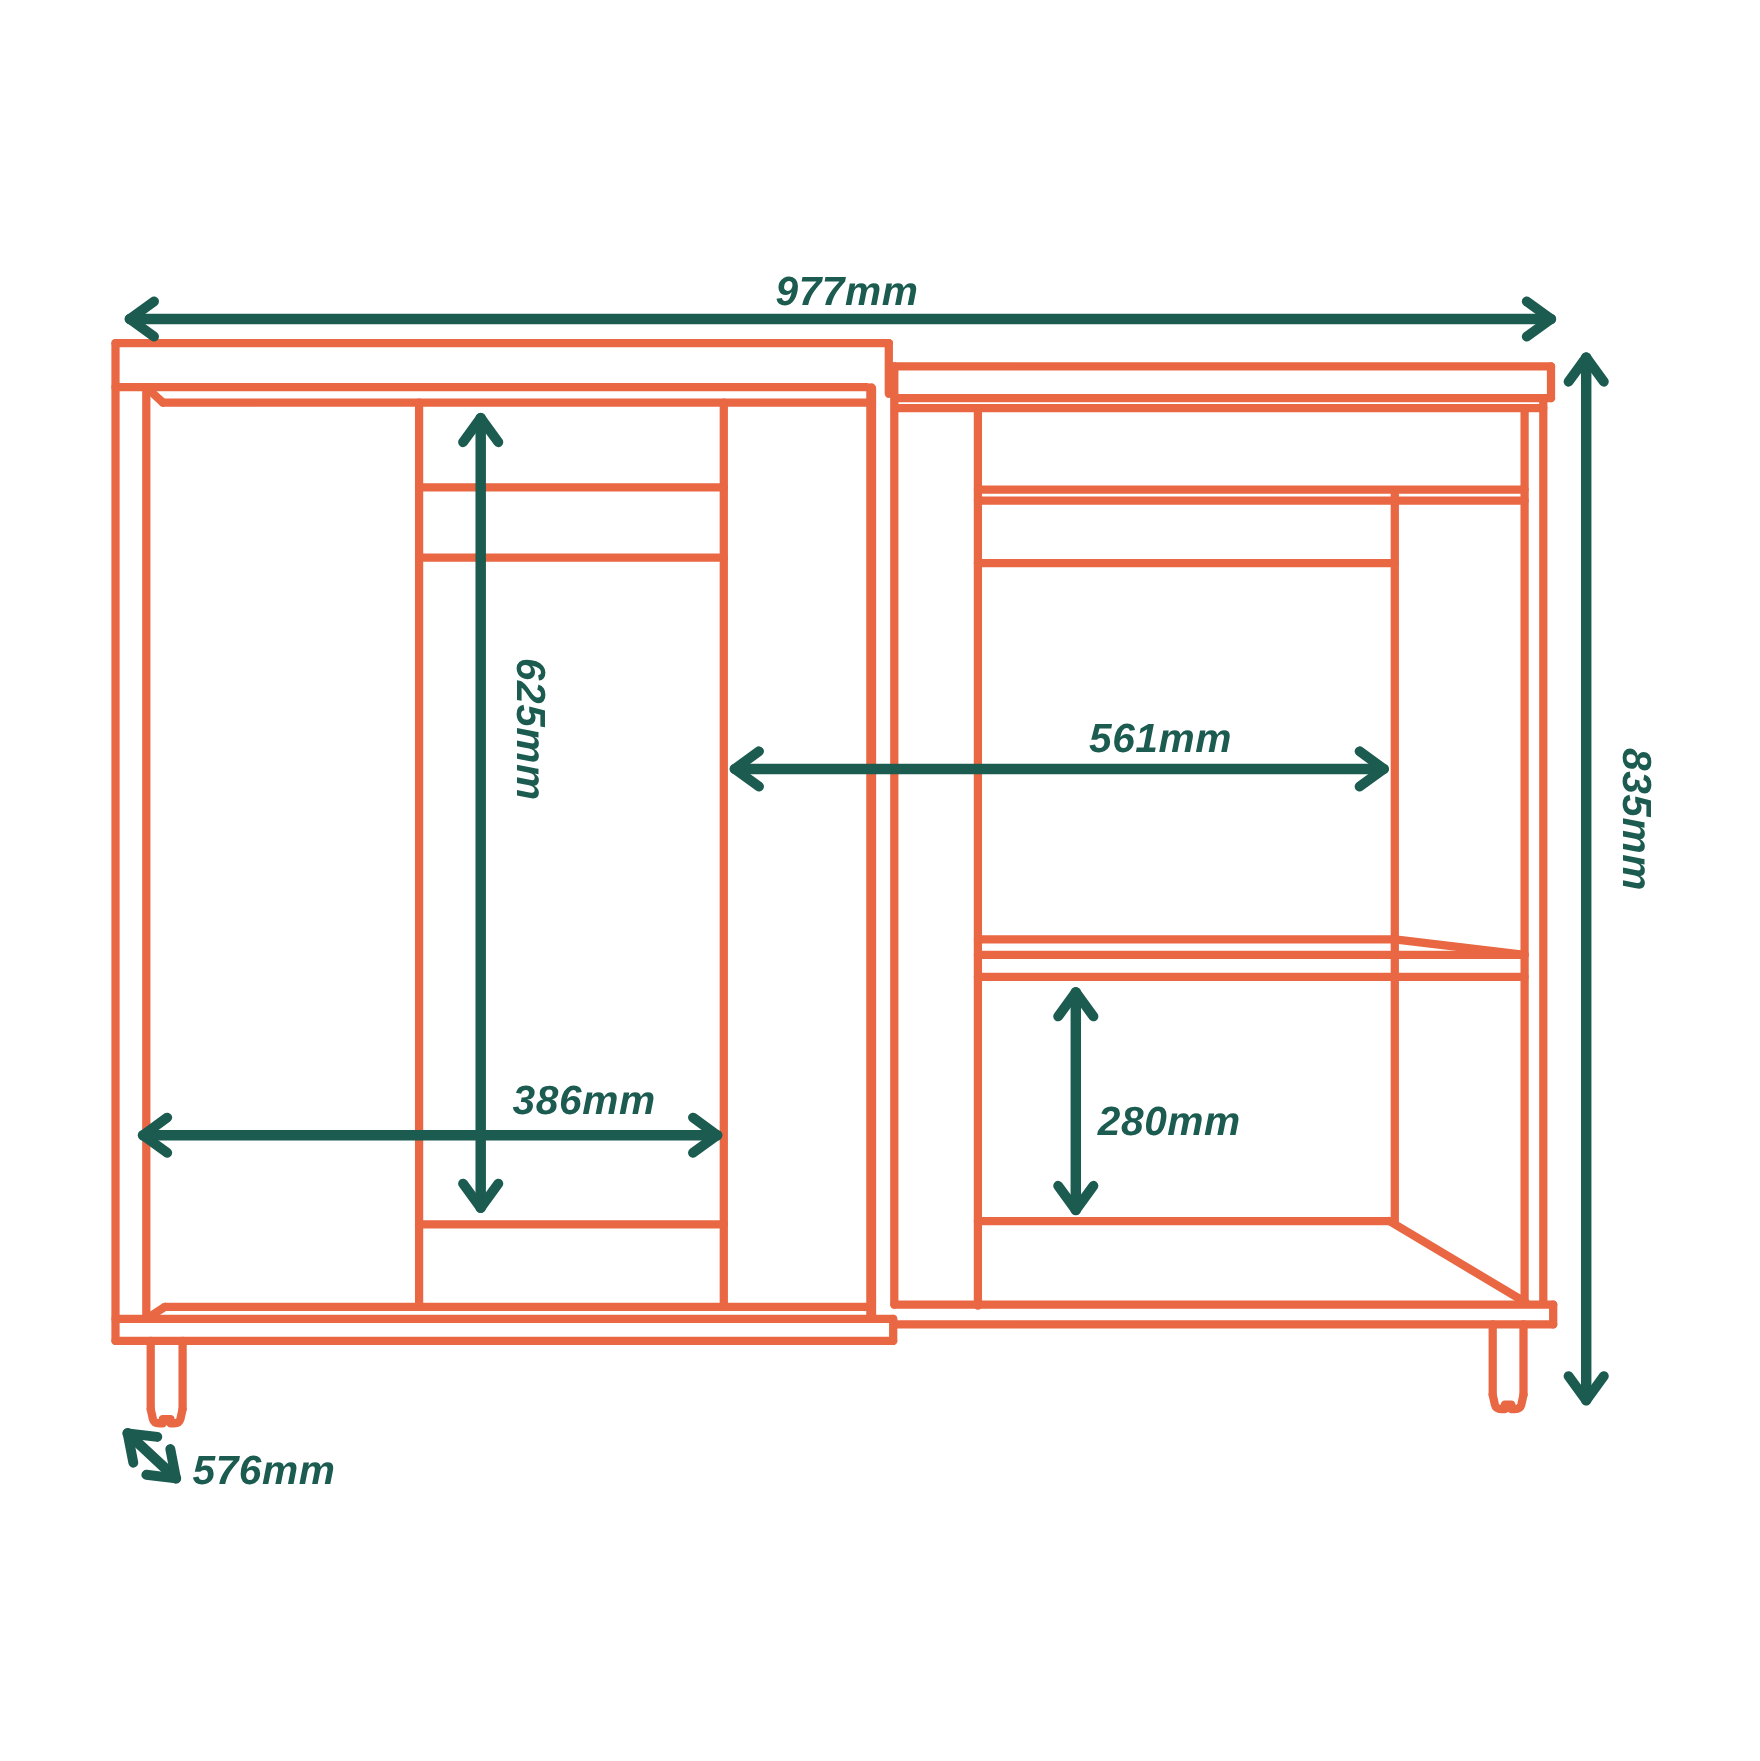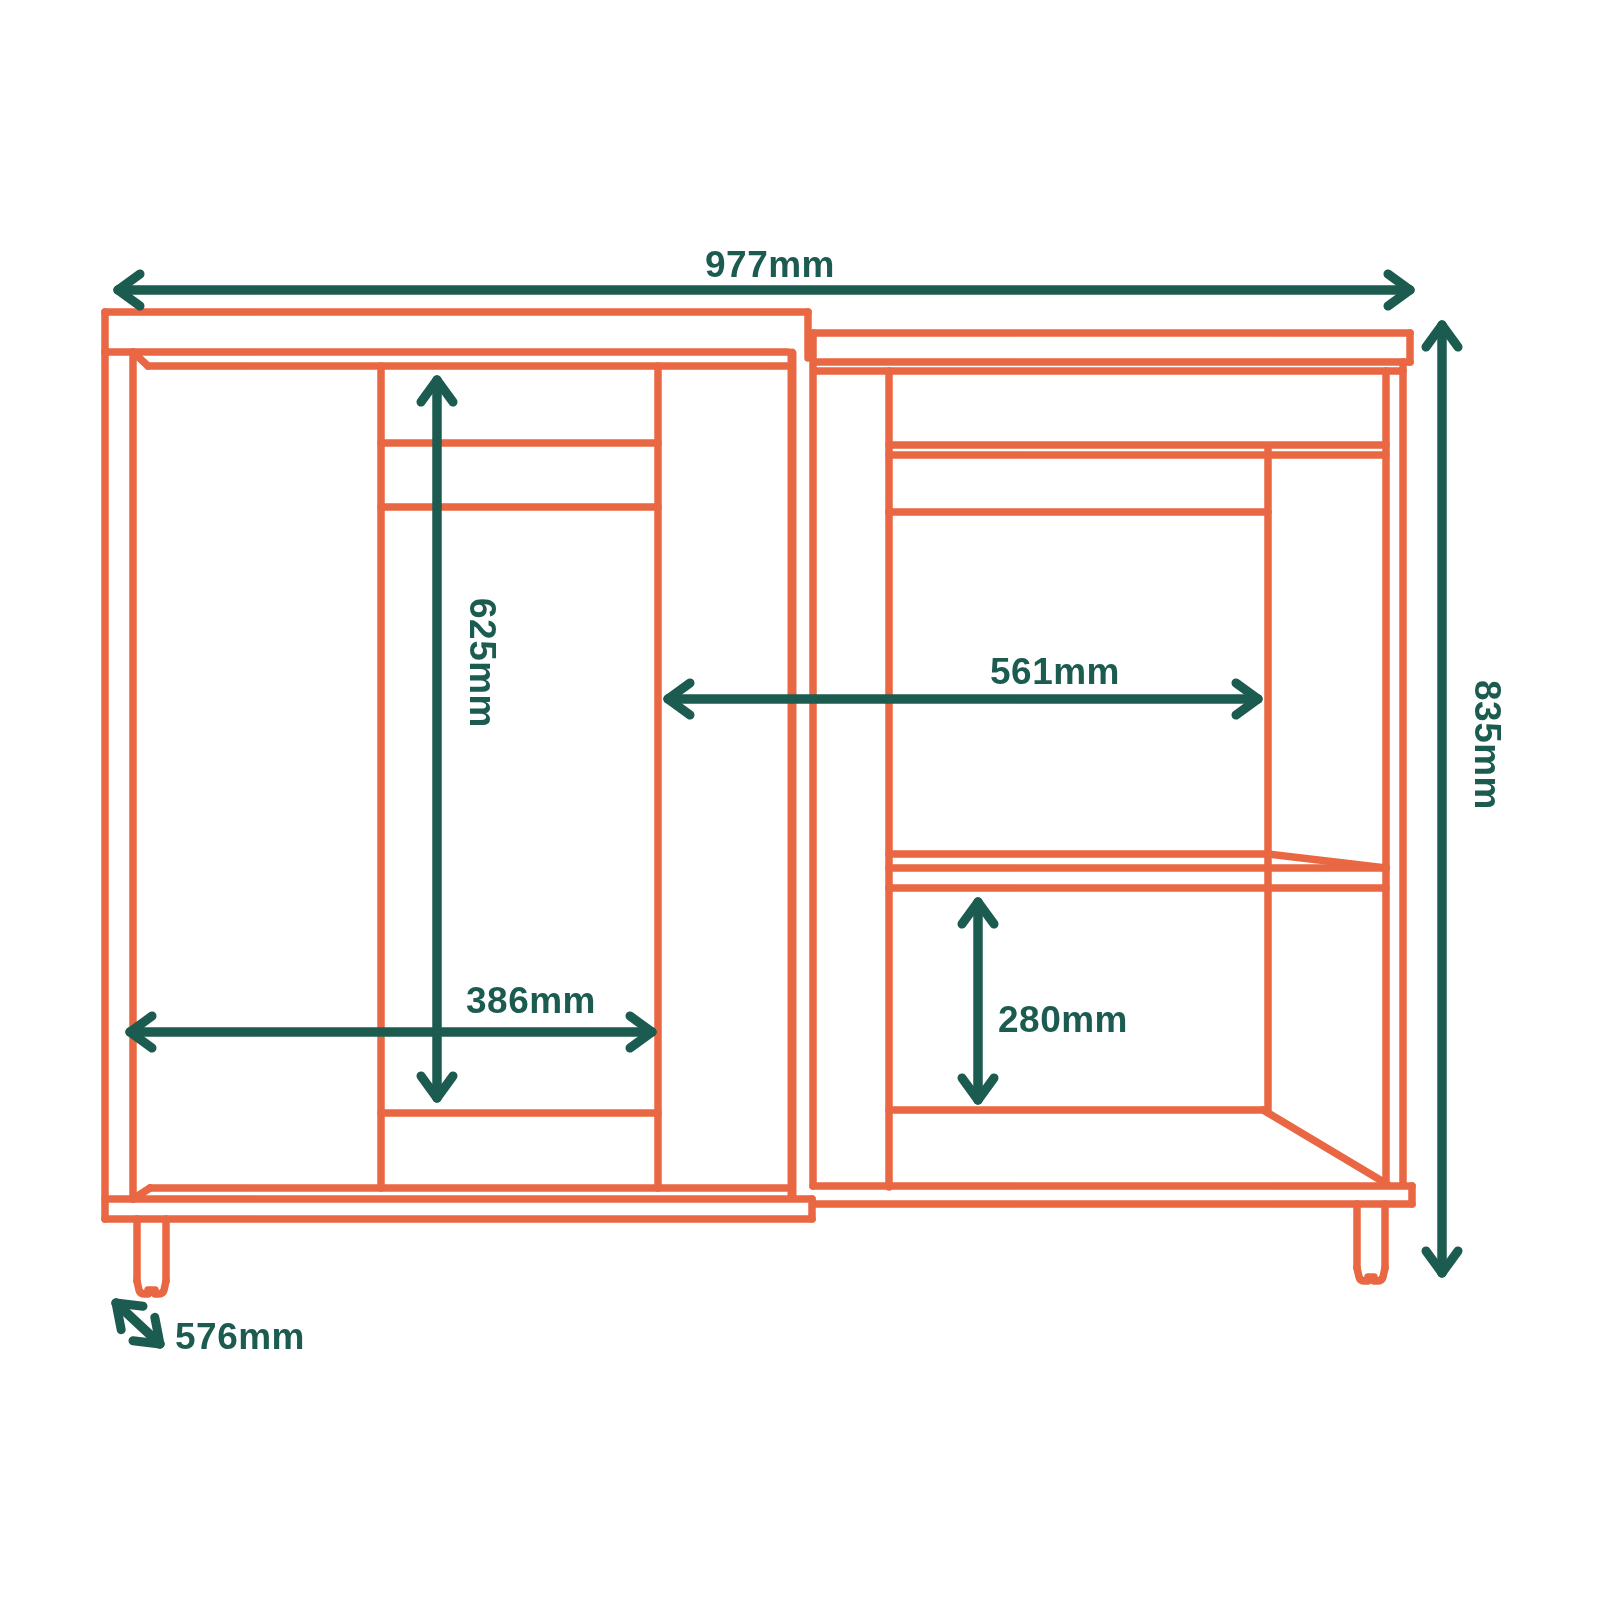--- a/index.html
+++ b/index.html
@@ -6,20 +6,21 @@
     margin: 0;
     padding: 0;
     background: #ffffff;
   }
   .stage {
     width: 1600px;
     height: 1601px;
     background: #ffffff;
     position: relative;
     overflow: hidden;
+    font-style: italic;
   }
   svg { display: block; }
   .outline {
     fill: none;
     stroke: #E96743;
     stroke-width: 7.5;
     stroke-linecap: round;
     stroke-linejoin: round;
   }
   .outline.thick { stroke-width: 9; }

